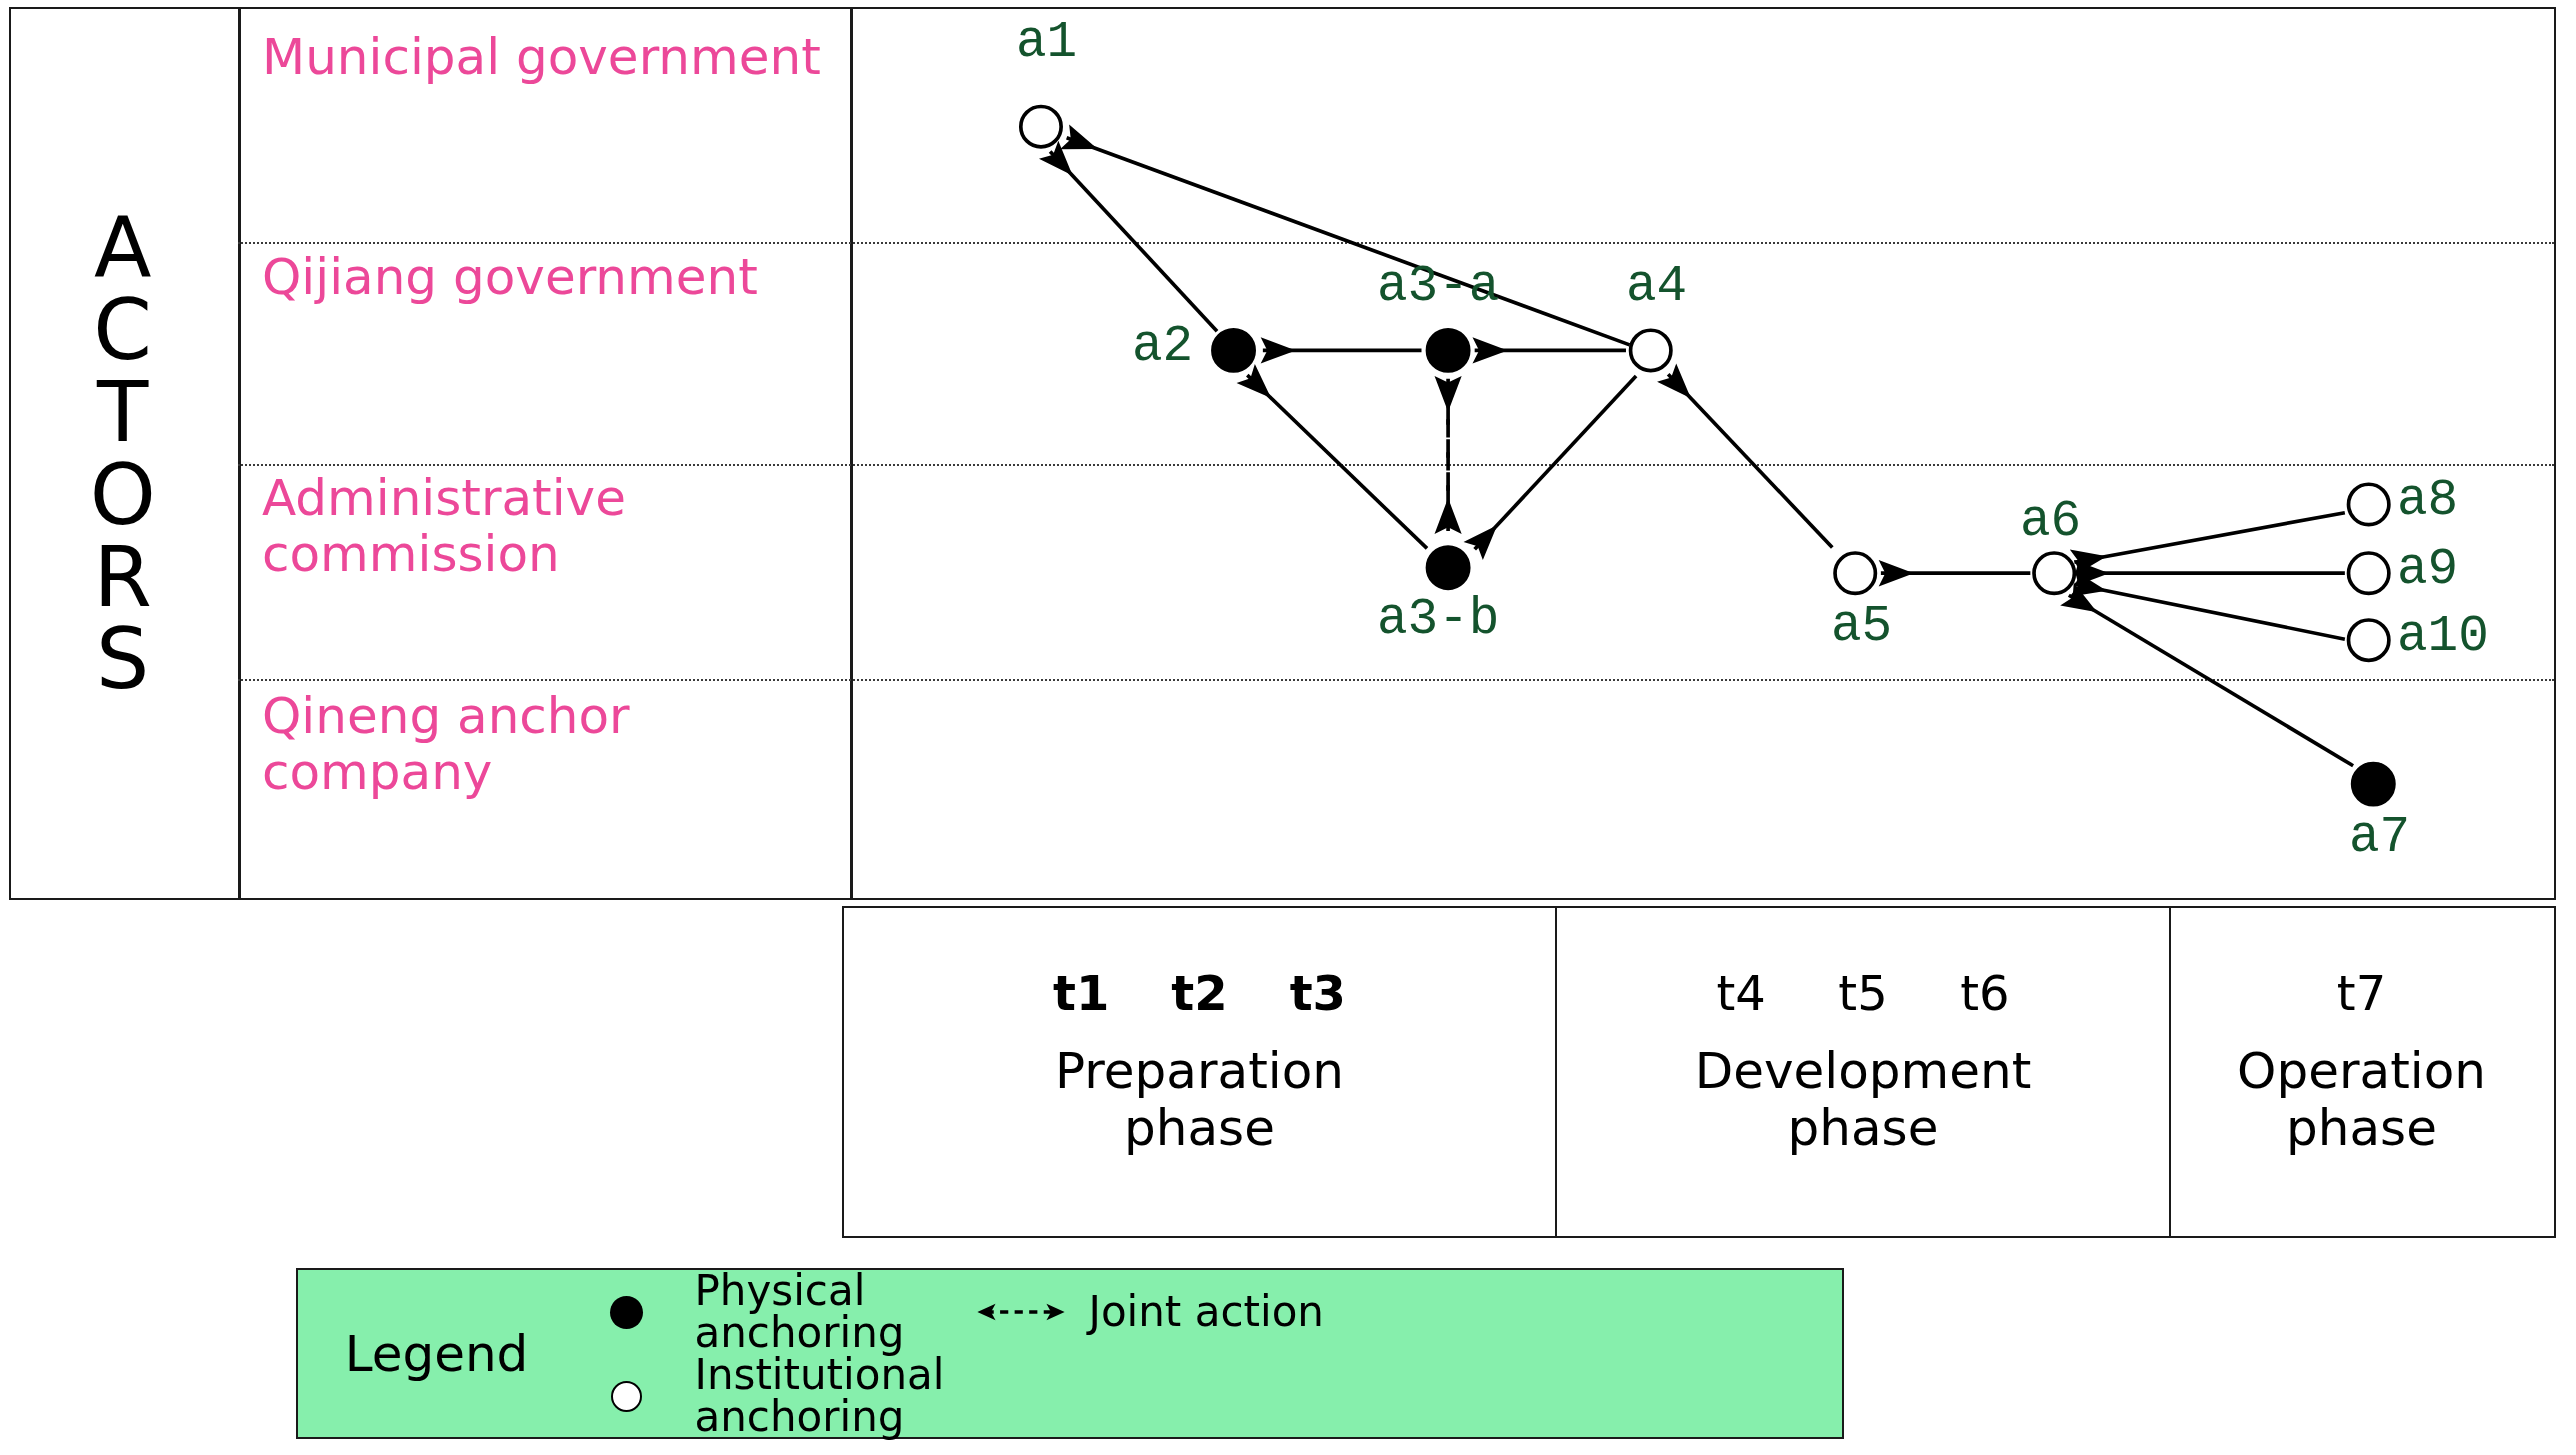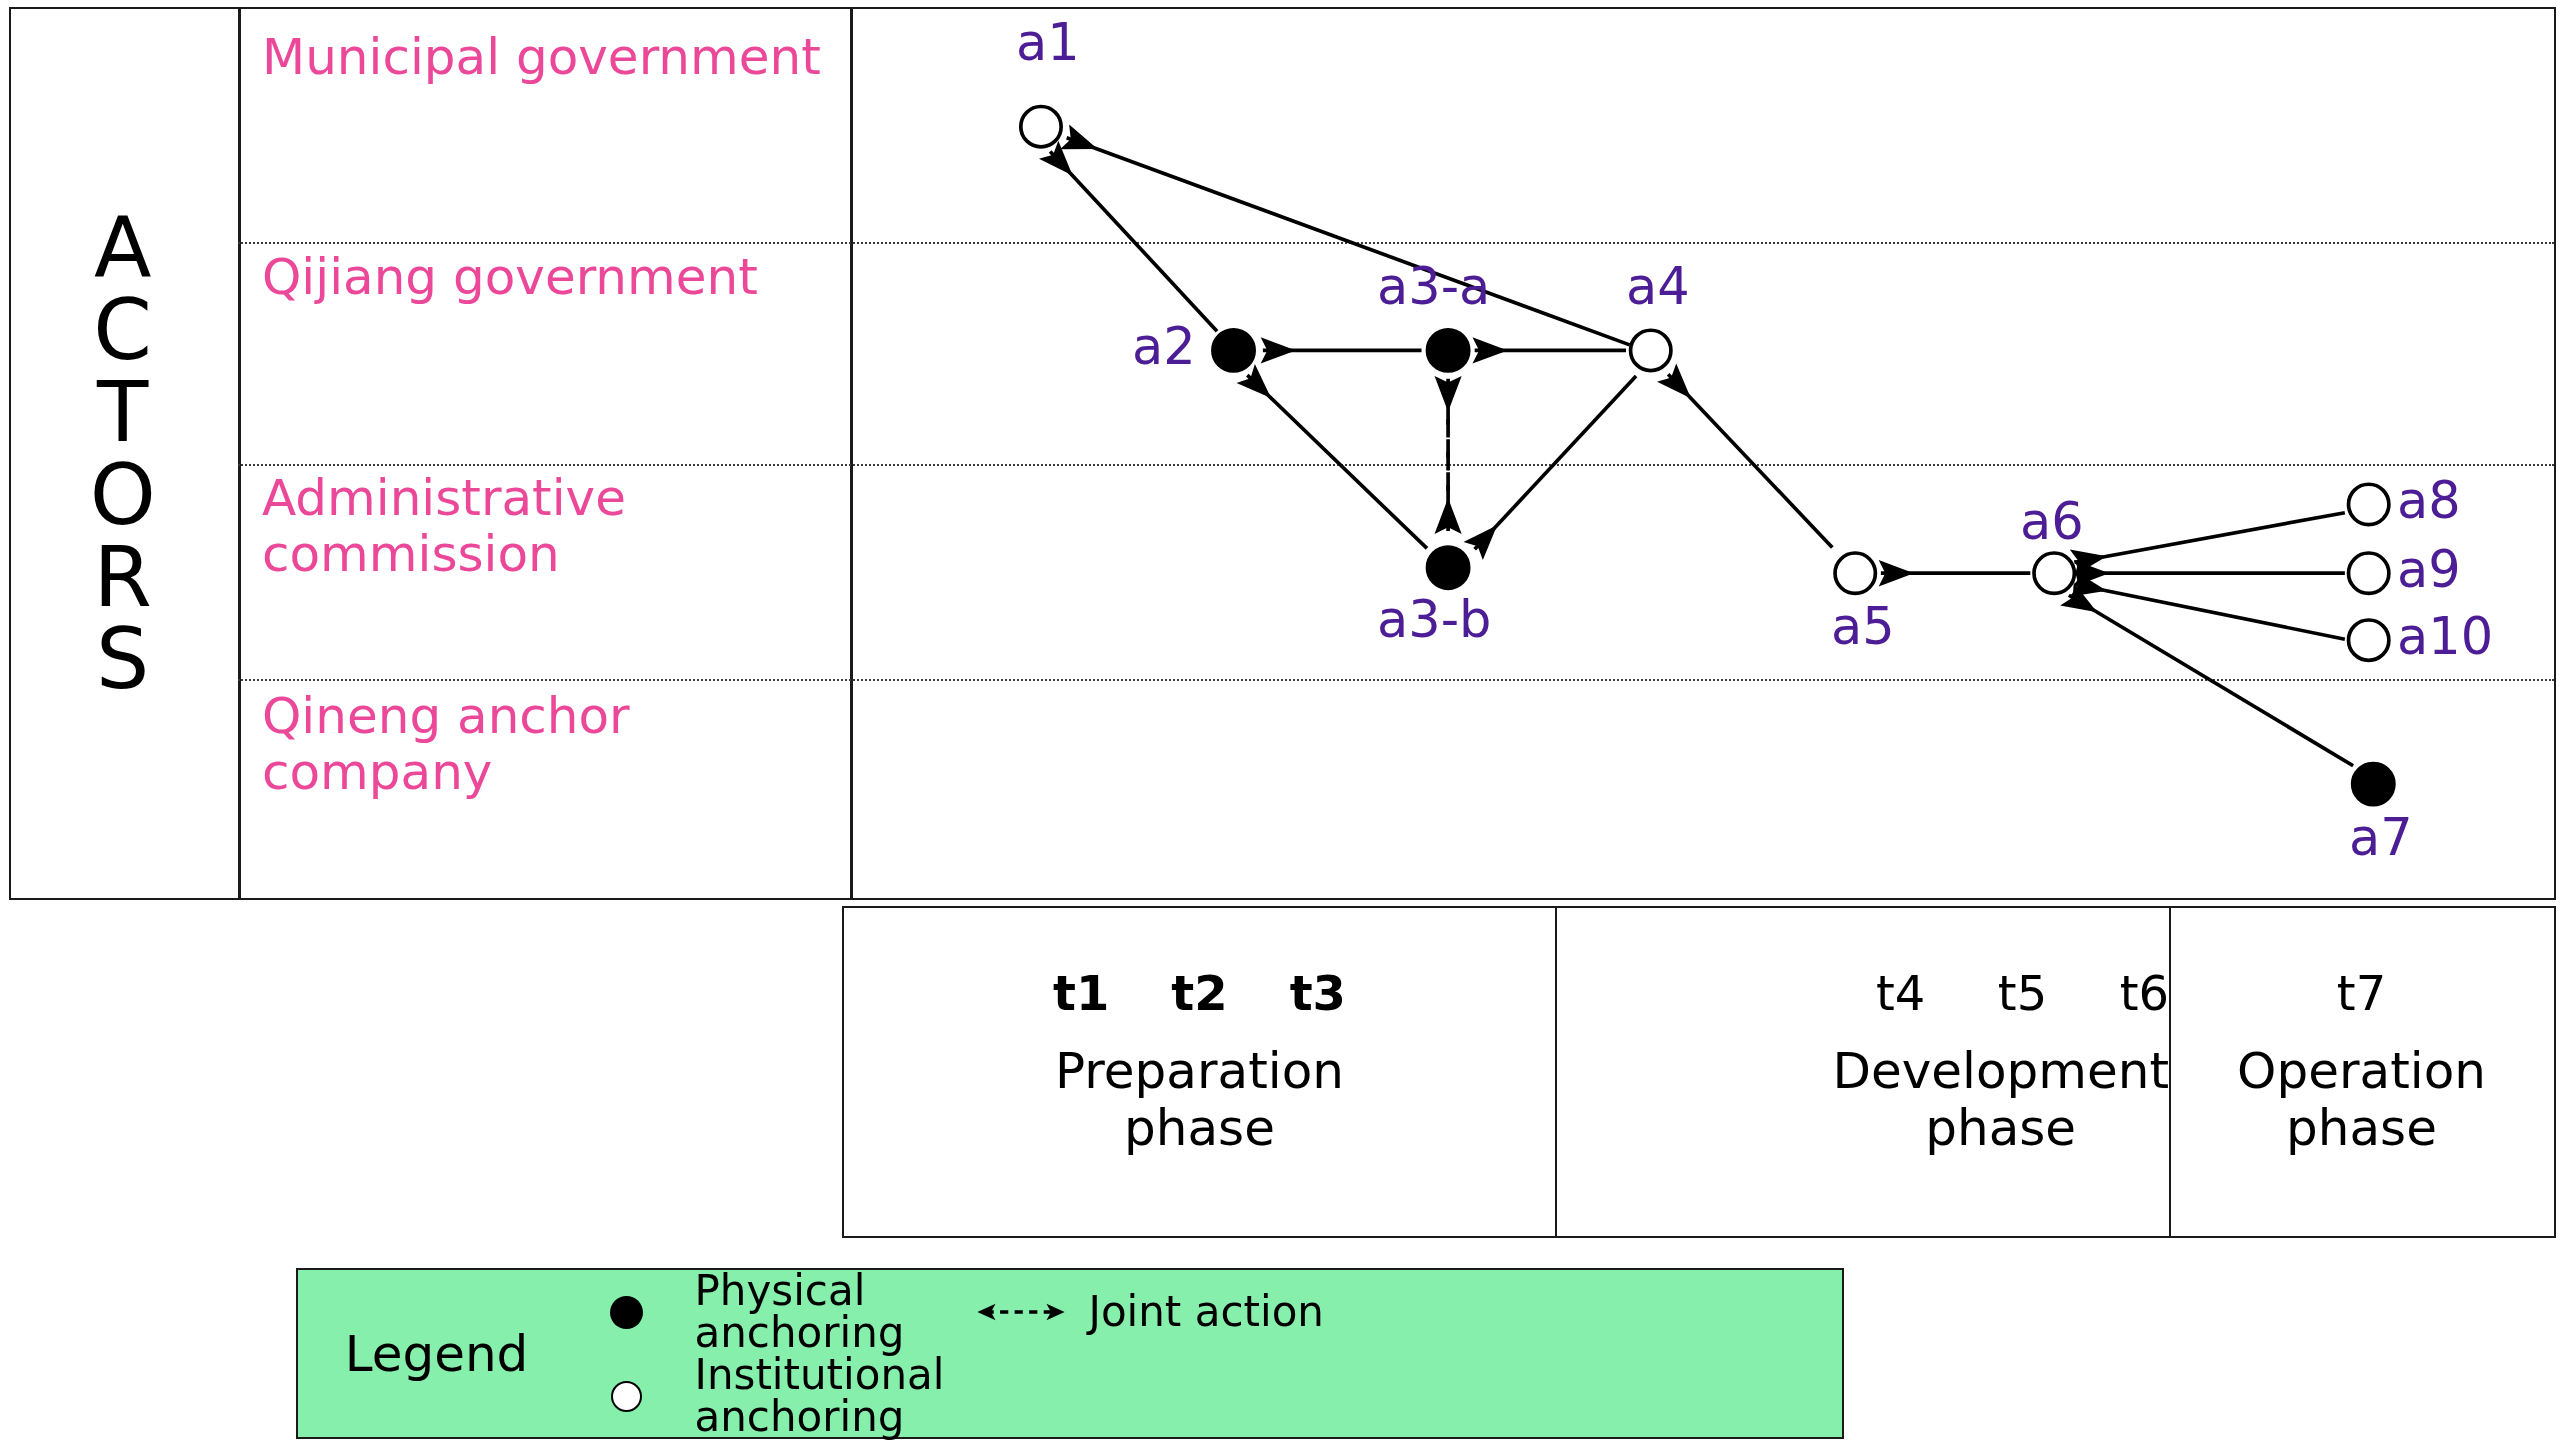--- a/index.html
+++ b/index.html
@@ -26,30 +26,30 @@
 
   
   .rowlabel{position:absolute;left:262px;width:569px;
             font-size:50px;line-height:1.12;color:#ec4899;}
 
   
   .plot{position:absolute;left:842px;top:10px;width:1711px;height:888px;}
   .plot svg{display:block;}
 
   
-  .nlabel{position:absolute;font-size:51px;line-height:1;color:#4c1d95;white-space:nowrap;}
+  .nlabel{position:absolute;font-size:51px;line-height:1;color:#14532d;white-space:nowrap;font-family:Liberation Mono, monospace;}
 
   
   .timeline{position:absolute;left:842px;top:906px;width:1714px;height:332px;
             border:2.8px solid #1a1a1a;box-sizing:border-box;display:flex;background:#fff;}
   .tcell{position:relative;box-sizing:border-box;display:flex;flex-direction:column;
          align-items:center;justify-content:flex-start;padding-top:61px;}
   .tcell + .tcell{border-left:2.8px solid #1a1a1a;}
   .tcell.c1{width:711px;}
-  .tcell.c2{width:614px;align-items:flex-end;}
+  .tcell.c2{width:614px;}
   .tcell.c3{width:383px;}
   .ticks{display:flex;justify-content:space-between;font-size:48px;line-height:1;}
   .ticks.w1{width:293px;font-weight:bold;}
   .ticks.w2{width:293px;}
   .ticks.w3{width:0px;justify-content:center;}
   .phase{margin-top:26px;font-size:50px;line-height:1.14;text-align:center;}
 
   
   .legend{position:absolute;left:296px;top:1268px;width:1548px;height:171px;
           border:2.8px solid #1a1a1a;box-sizing:border-box;background:#86efac;

